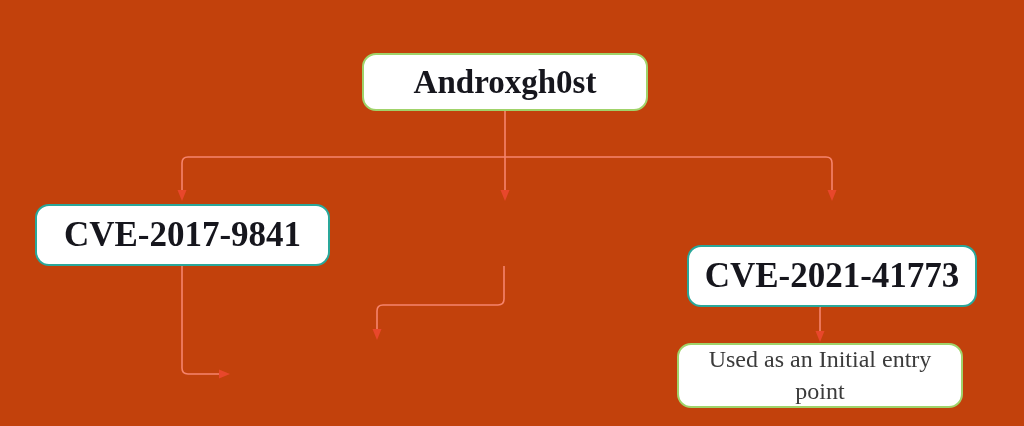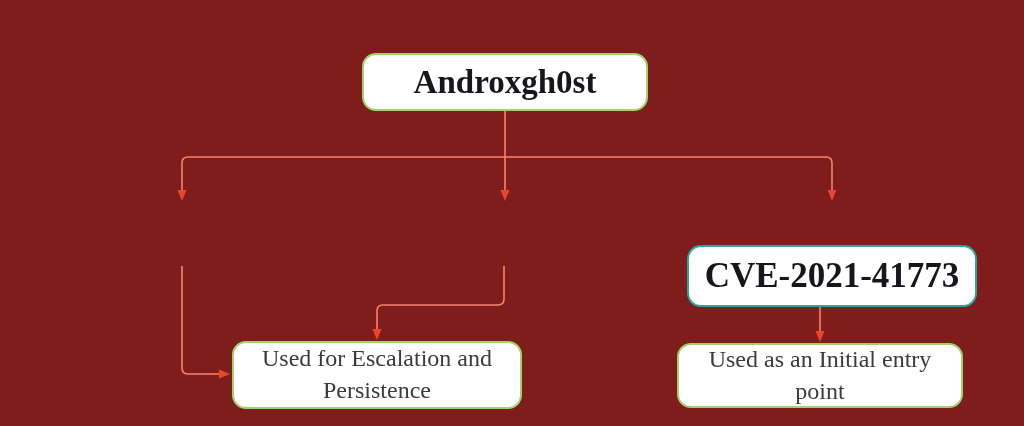--- a/index.html
+++ b/index.html
@@ -4,21 +4,21 @@
 <style>
   html, body {
     margin: 0;
     padding: 0;
     background: #ffffff;
   }
   .stage {
     position: relative;
     width: 1024px;
     height: 426px;
-    background: #7f1d1d;
+    background: #c2410c;
     overflow: hidden;
     font-family: "Liberation Serif", "DejaVu Serif", serif;
   }
   .connector-layer {
     position: absolute;
     left: 0;
     top: 0;
     width: 1024px;
     height: 426px;
   }
@@ -98,27 +98,27 @@
     <path class="arrowhead" d="M377 340 L372.5 329 L381.5 329 Z"></path>
 
     <path class="edge" d="M832 266 V 296 Q832 302 826 302.5 Q820 303 820 309 V 331"></path>
     <path class="arrowhead" d="M820 342 L815.5 331 L824.5 331 Z"></path>
   </svg>
 
   <div class="node node-root">
     <span class="label">Androxgh0st</span>
   </div>
 
+  <div class="node node-cve node-cve-1">
+    <span class="label">CVE-2017-9841</span>
+  </div>
 
 
   <div class="node node-cve node-cve-3">
     <span class="label">CVE-2021-41773</span>
   </div>
 
-  <div class="node node-usage node-usage-1">
-    <span class="label">Used for Escalation and Persistence</span>
-  </div>
 
   <div class="node node-usage node-usage-2">
     <span class="label">Used as an Initial entry point</span>
   </div>
 
 </div>
 
 </body></html>

